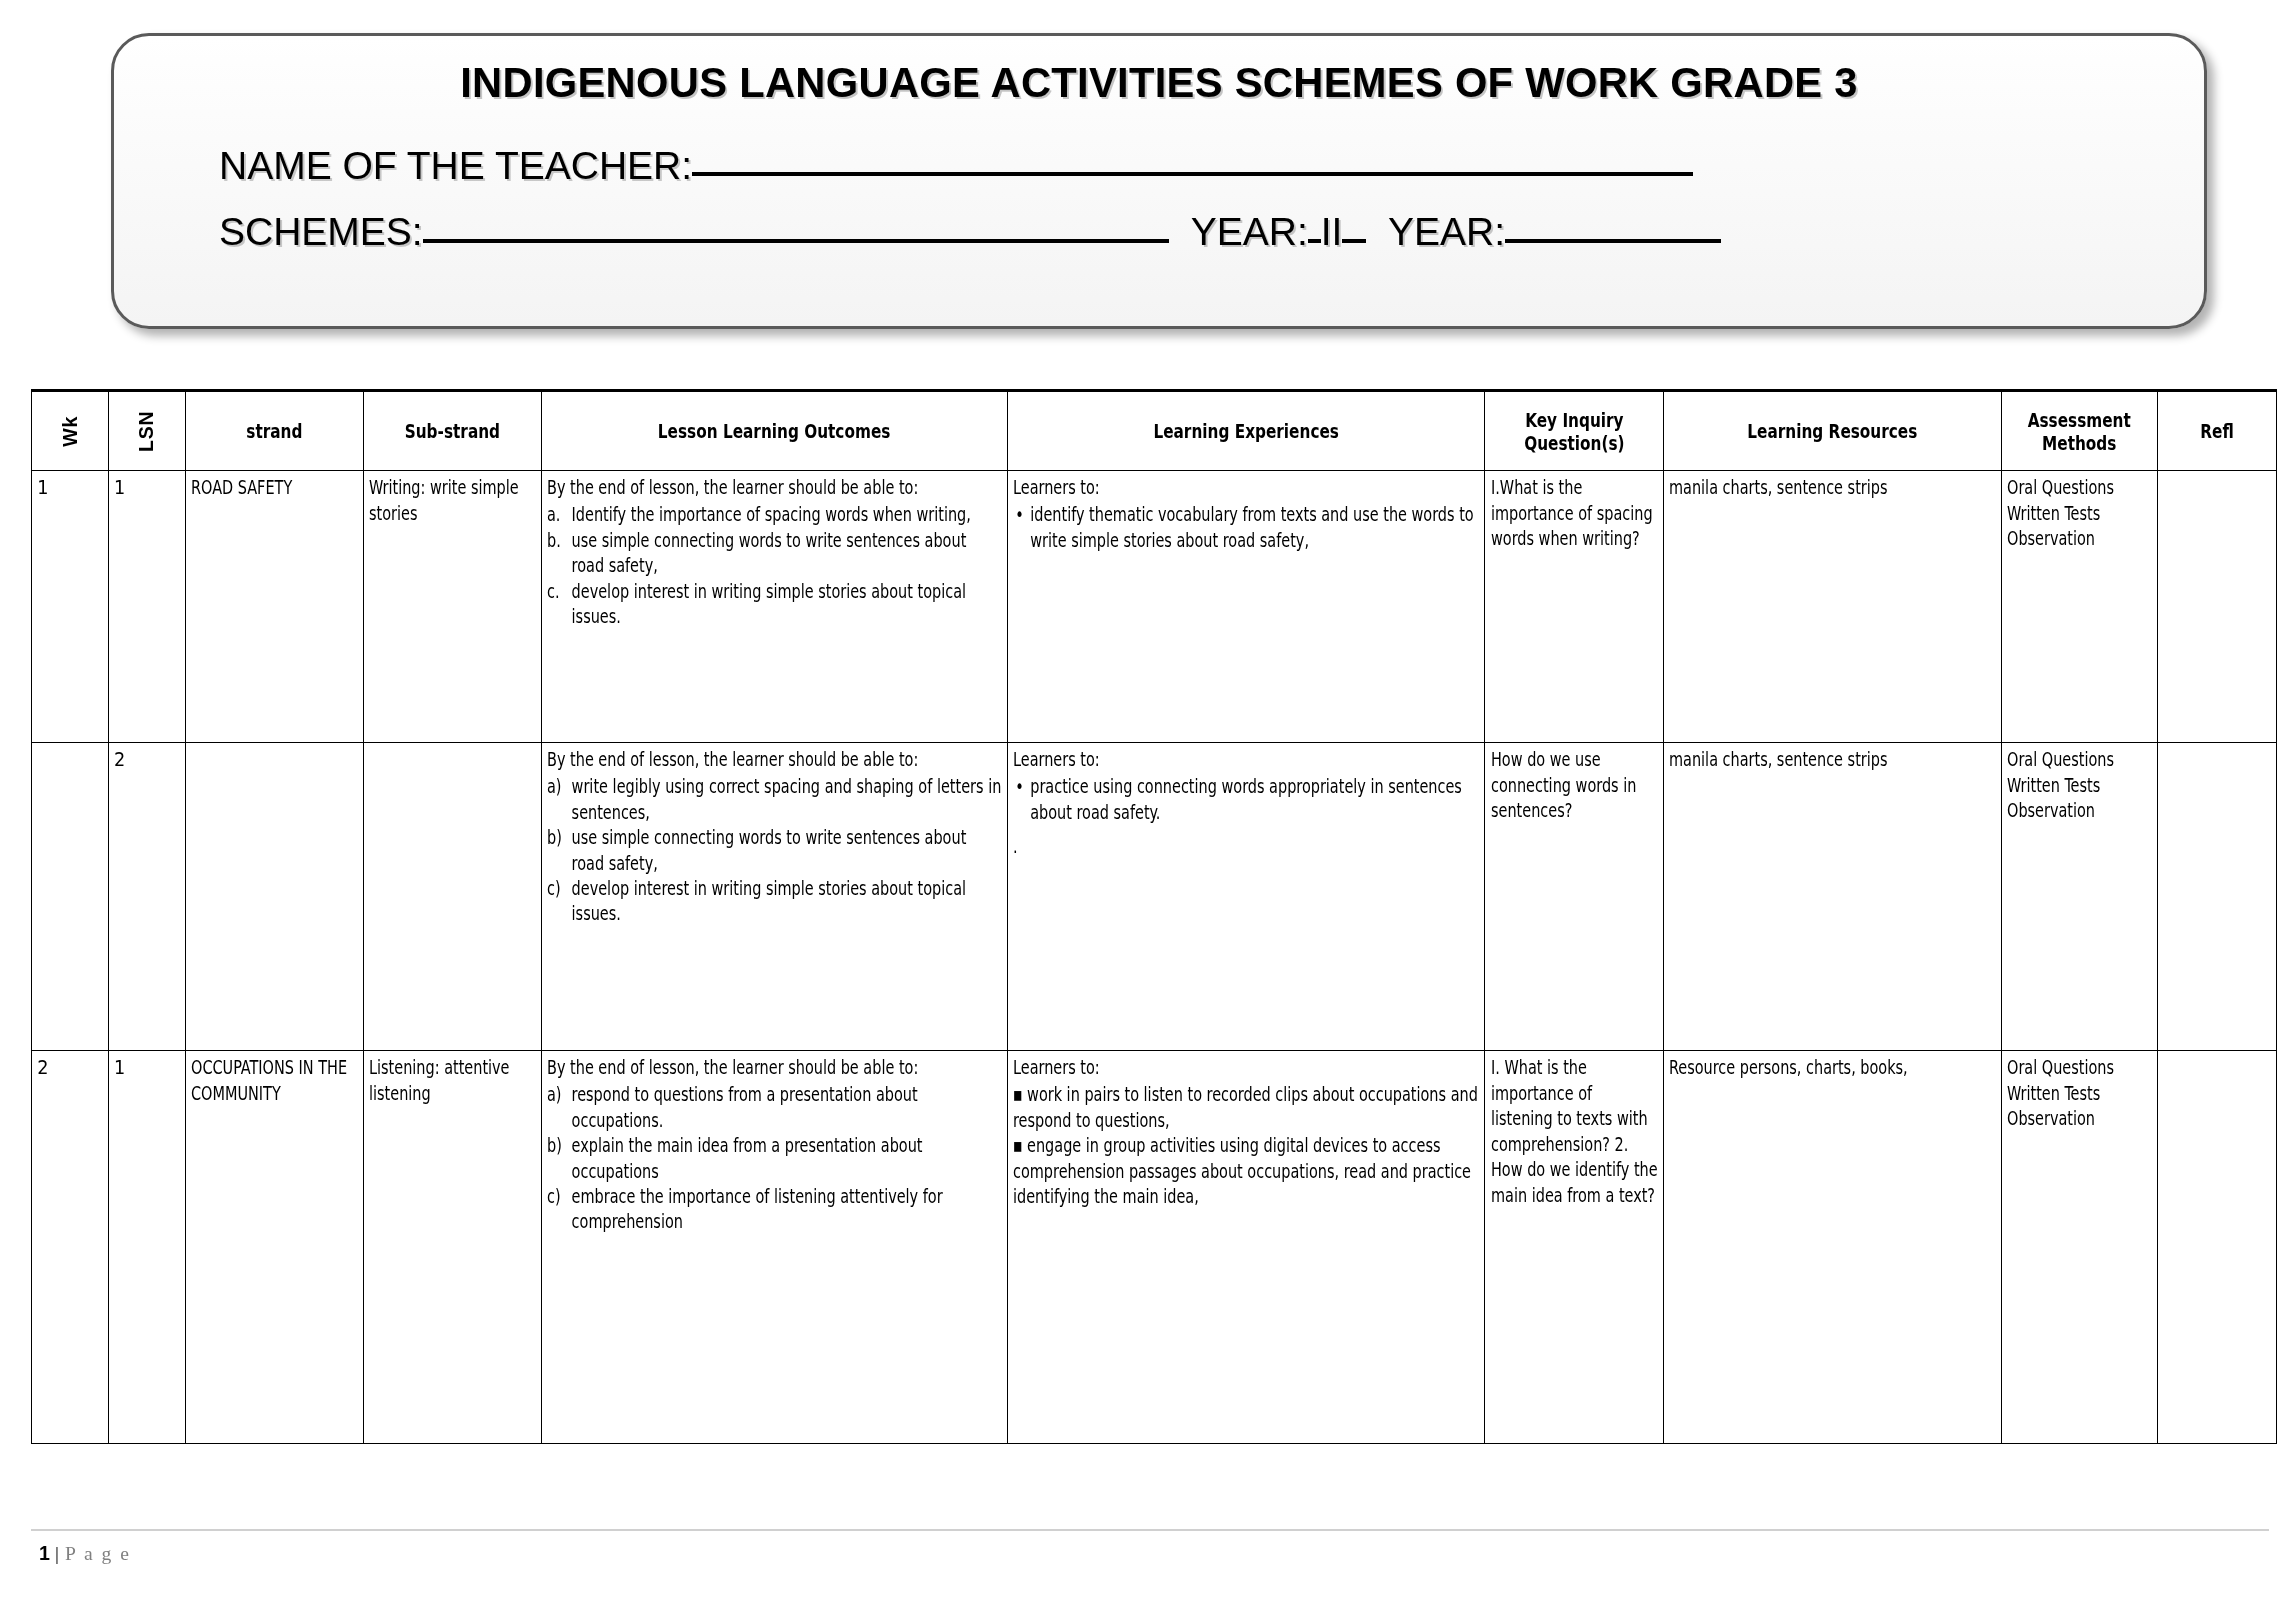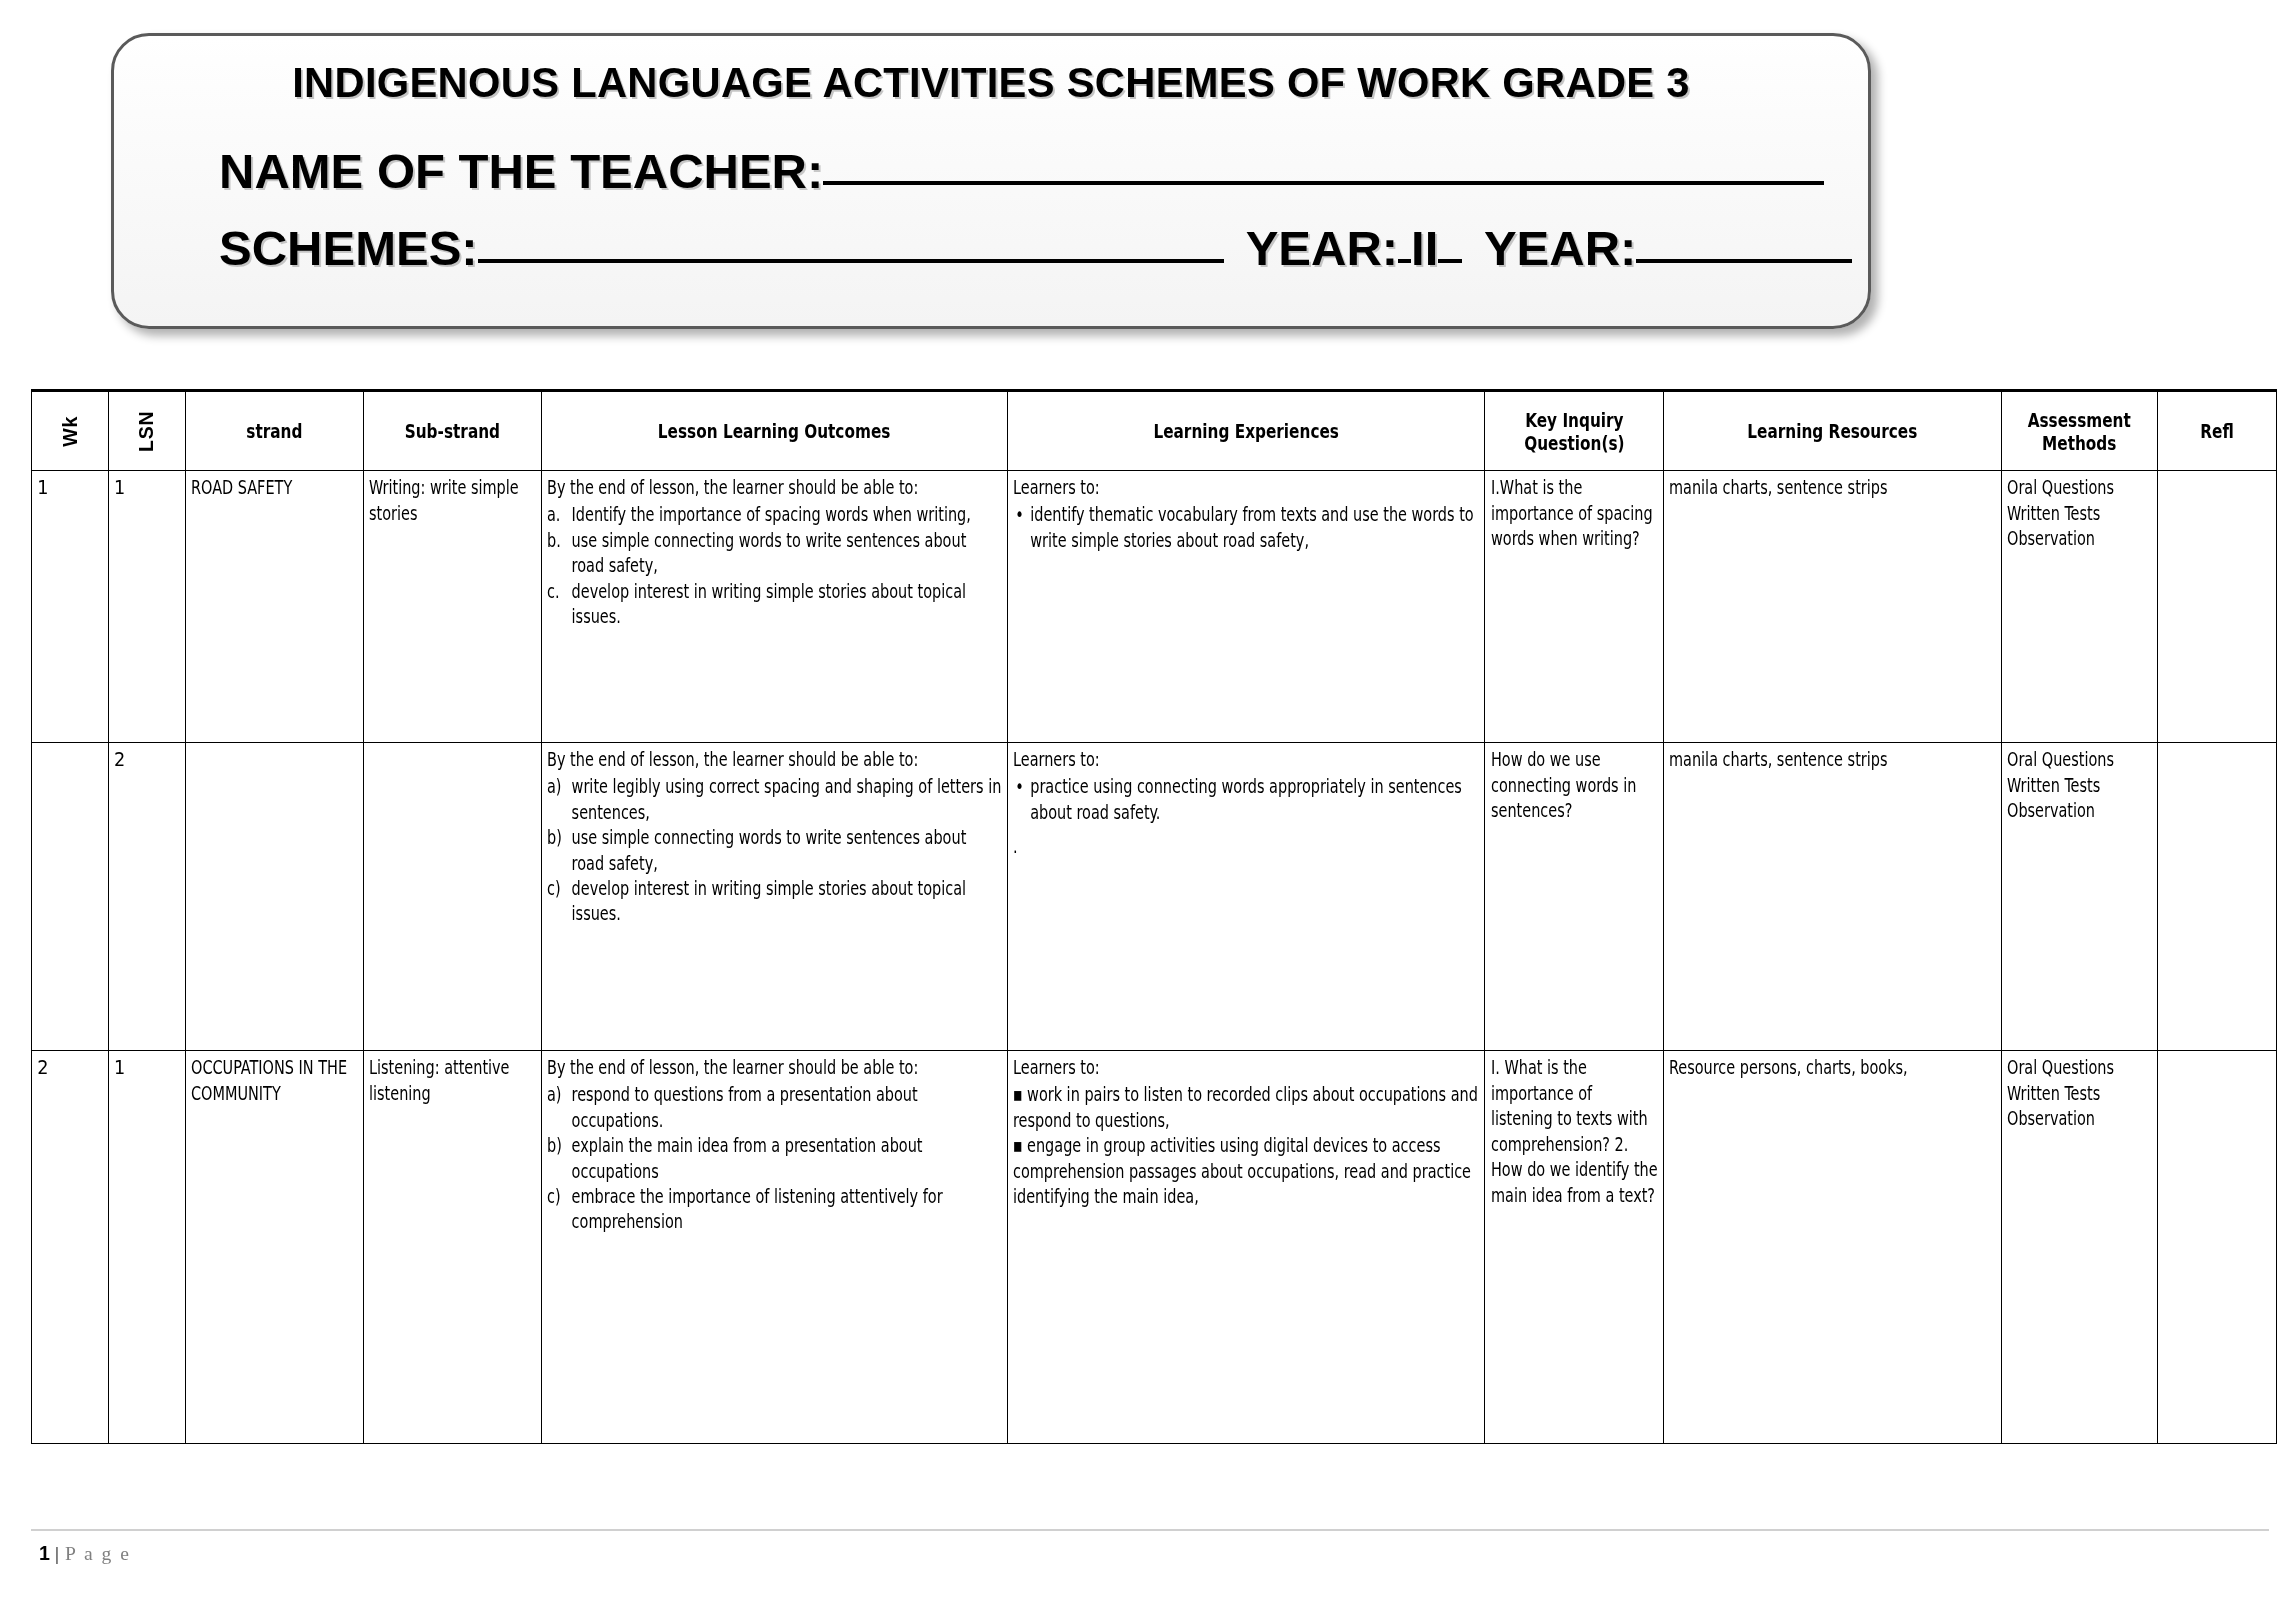--- a/index.html
+++ b/index.html
@@ -14,21 +14,21 @@
     color: #000;
     position: relative;
     overflow: hidden;
   }
 
   
   .header-box {
     position: absolute;
     left: 111px;
     top: 33px;
-    width: 1760px;
+    width: 2096px;
     height: 296px;
     box-sizing: border-box;
     border: 3.3px solid #5a5a5a;
     border-radius: 38px;
     background: linear-gradient(180deg, #ffffff 0%, #fbfbfb 35%, #f4f4f4 100%);
     box-shadow: 6.5px 6.5px 9.2px rgba(0,0,0,0.30);
   }
   .header-inner {
     position: absolute;
     left: 0; top: 0; right: 0; bottom: 0;
@@ -43,22 +43,22 @@
     letter-spacing: 0.3px;
     line-height: 1.15;
     margin-top: 10.5px;
     white-space: nowrap;
     transform: scaleX(0.97);
     transform-origin: center;
     text-shadow: 2px 2px 0 rgba(0,0,0,0.22);
   }
 
   .hdr-line {
-    font-weight: bold;
-    font-size: 49px;
+    font-weight: normal;
+    font-size: 39px;
     line-height: 1.1;
     white-space: nowrap;
     text-shadow: 2px 2px 0 rgba(0,0,0,0.20);
   }
   .hdr-row-teacher { margin-top: 37px; margin-left: 79px; }
   .hdr-row-school  { margin-top: 23.6px; margin-left: 79px; }
 
   .blank-line {
     display: inline-block;
     border-bottom: 4.6px solid #000;

